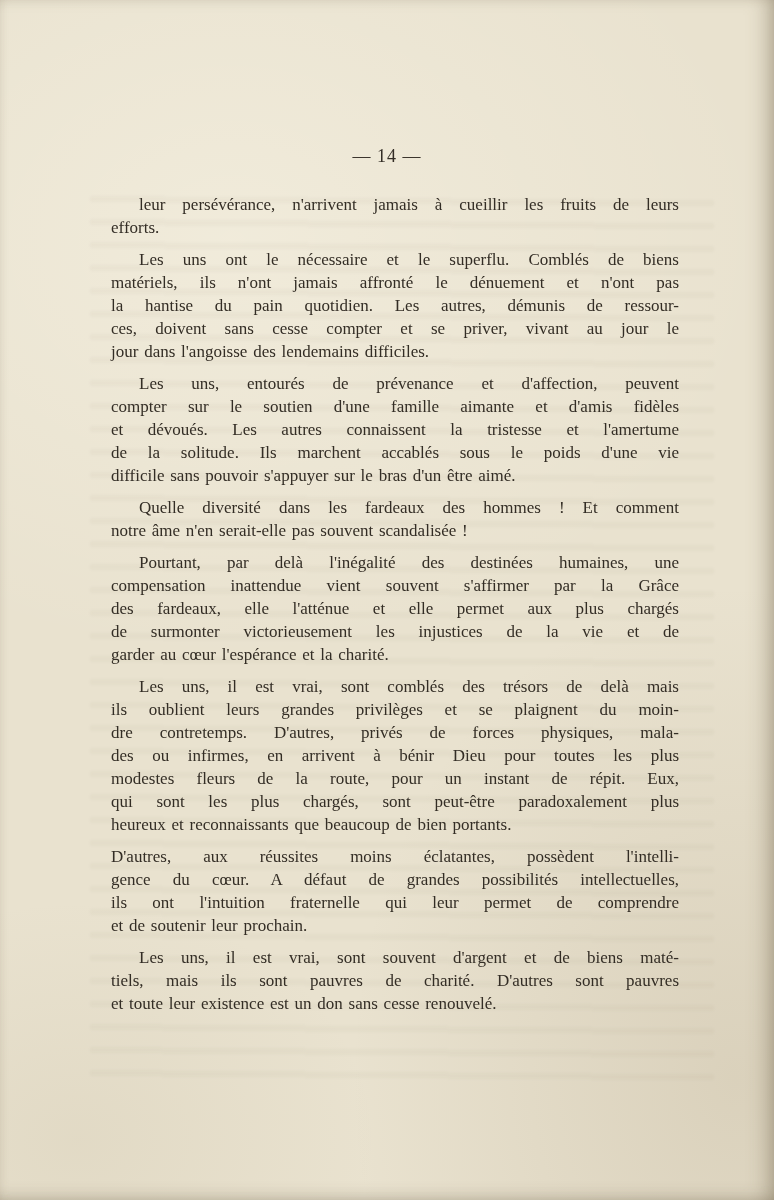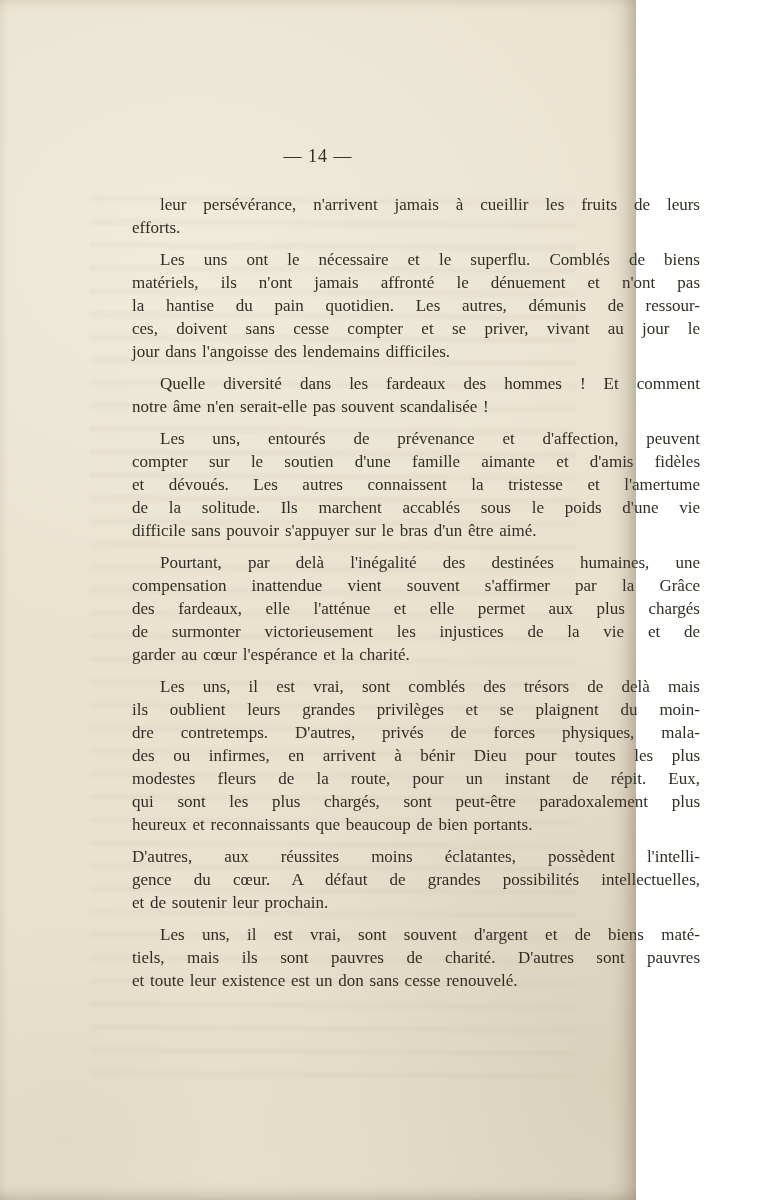--- a/index.html
+++ b/index.html
@@ -10,21 +10,21 @@
     overflow: hidden;
     font-family: "Liberation Serif", "DejaVu Serif", serif;
   }
   :root {
     --paper: #e9e2cf;
     --paper-dark: #d9cfb6;
     --ink: #332d25;
   }
   .page {
     position: relative;
-    width: 636px;
+    width: 774px;
     height: 1200px;
     background-color: var(--paper);
     background-image:
       radial-gradient(ellipse 900px 700px at 30% 20%, rgba(255,252,240,0.35), rgba(255,252,240,0) 60%),
       radial-gradient(ellipse 700px 900px at 95% 90%, rgba(150,132,100,0.18), rgba(150,132,100,0) 55%),
       radial-gradient(ellipse 500px 400px at 10% 95%, rgba(160,145,110,0.10), rgba(160,145,110,0) 60%);
     color: var(--ink);
   }
   
   .vignette {
@@ -63,21 +63,21 @@
     left: 0;
     width: 100%;
     text-align: center;
     font-size: 18px;
     letter-spacing: 1px;
     color: var(--ink);
   }
   .text-block {
     position: absolute;
     top: 193px;
-    left: 132px;
+    left: 111px;
     width: 568px;
     font-size: 17px;
     line-height: 23px;
     word-spacing: 1.5px;
   }
   .paragraph {
     margin: 0 0 9px 0;
   }
   .line {
     text-align: justify;
@@ -103,49 +103,50 @@
         <div class="line last">efforts.</div>
       </div>
       <div class="paragraph">
         <div class="line first">Les uns ont le nécessaire et le superflu. Comblés de biens</div>
         <div class="line">matériels, ils n'ont jamais affronté le dénuement et n'ont pas</div>
         <div class="line">la hantise du pain quotidien. Les autres, démunis de ressour-</div>
         <div class="line">ces, doivent sans cesse compter et se priver, vivant au jour le</div>
         <div class="line last">jour dans l'angoisse des lendemains difficiles.</div>
       </div>
       <div class="paragraph">
-        <div class="line first">Quelle diversité dans les fardeaux des hommes ! Et comment</div>
-        <div class="line last">notre âme n'en serait-elle pas souvent scandalisée !</div>
-      </div>
-      <div class="paragraph">
         <div class="line first">Les uns, entourés de prévenance et d'affection, peuvent</div>
         <div class="line">compter sur le soutien d'une famille aimante et d'amis fidèles</div>
         <div class="line">et dévoués. Les autres connaissent la tristesse et l'amertume</div>
         <div class="line">de la solitude. Ils marchent accablés sous le poids d'une vie</div>
         <div class="line last">difficile sans pouvoir s'appuyer sur le bras d'un être aimé.</div>
+      </div>
+      <div class="paragraph">
+        <div class="line first">Quelle diversité dans les fardeaux des hommes ! Et comment</div>
+        <div class="line last">notre âme n'en serait-elle pas souvent scandalisée !</div>
       </div>
       <div class="paragraph">
         <div class="line first">Pourtant, par delà l'inégalité des destinées humaines, une</div>
         <div class="line">compensation inattendue vient souvent s'affirmer par la Grâce</div>
         <div class="line">des fardeaux, elle l'atténue et elle permet aux plus chargés</div>
         <div class="line">de surmonter victorieusement les injustices de la vie et de</div>
         <div class="line last">garder au cœur l'espérance et la charité.</div>
       </div>
       <div class="paragraph">
         <div class="line first">Les uns, il est vrai, sont comblés des trésors de delà mais</div>
         <div class="line">ils oublient leurs grandes privilèges et se plaignent du moin-</div>
         <div class="line">dre contretemps. D'autres, privés de forces physiques, mala-</div>
         <div class="line">des ou infirmes, en arrivent à bénir Dieu pour toutes les plus</div>
         <div class="line">modestes fleurs de la route, pour un instant de répit. Eux,</div>
         <div class="line">qui sont les plus chargés, sont peut-être paradoxalement plus</div>
         <div class="line last">heureux et reconnaissants que beaucoup de bien portants.</div>
       </div>
       <div class="paragraph">
         <div class="line">D'autres, aux réussites moins éclatantes, possèdent l'intelli-</div>
         <div class="line">gence du cœur. A défaut de grandes possibilités intellectuelles,</div>
+        <div class="line">ils ont l'intuition fraternelle qui leur permet de comprendre</div>
         <div class="line last">et de soutenir leur prochain.</div>
       </div>
       <div class="paragraph">
         <div class="line first">Les uns, il est vrai, sont souvent d'argent et de biens maté-</div>
         <div class="line">tiels, mais ils sont pauvres de charité. D'autres sont pauvres</div>
         <div class="line last">et toute leur existence est un don sans cesse renouvelé.</div>
       </div>
     </div>
   <div class="vignette"></div>
 </div>

